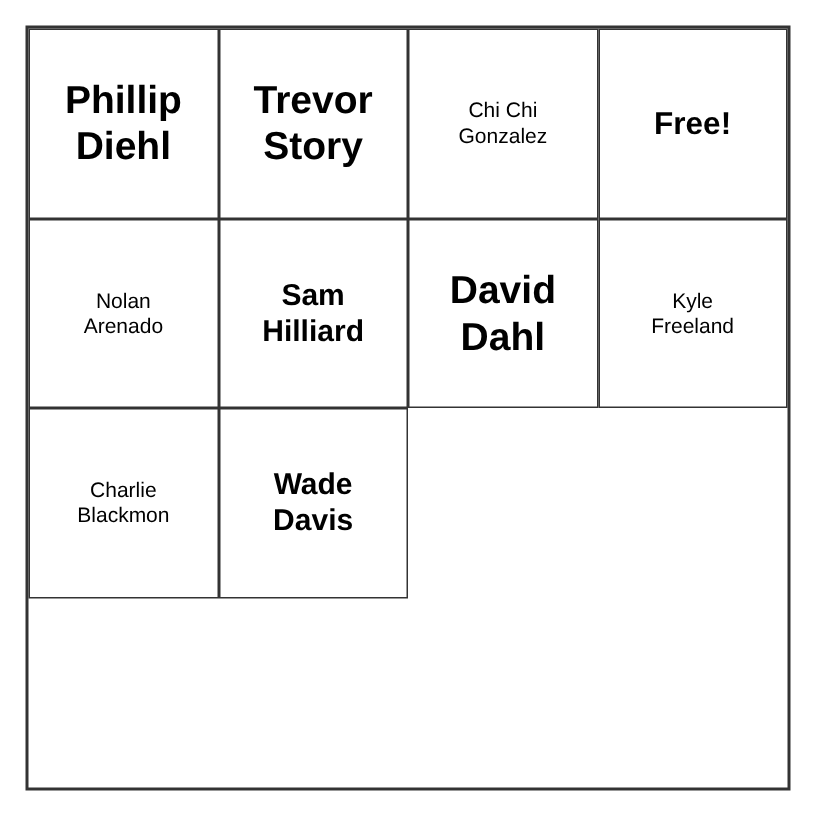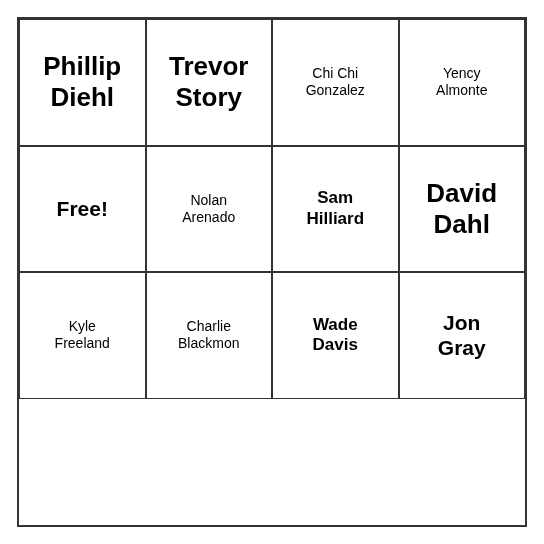--- a/index.html
+++ b/index.html
@@ -40,21 +40,21 @@
     .bingo-cell span {
       display: block;
     }
 
     .size-large {
       font-size: 26px;
       font-weight: bold;
     }
 
     .size-medium {
-      font-size: 17px;
+      font-size: 20px;
       font-weight: bold;
     }
 
     .size-small {
       font-size: 14px;
       font-weight: normal;
       text-align: center;
     }
 
     .size-xlarge {
@@ -69,39 +69,33 @@
 <div class="bingo-cell">
       <span class="size-large">Phillip<br>Diehl</span>
     </div>
     <div class="bingo-cell">
       <span class="size-large">Trevor<br>Story</span>
     </div>
     <div class="bingo-cell">
       <span class="size-small">Chi Chi<br>Gonzalez</span>
     </div>
     <div class="bingo-cell">
-      <span class="size-small">Yency<br>Almonte</span>
-    </div>
-    <div class="bingo-cell">
       <span class="size-xlarge">Free!</span>
     </div>
     <div class="bingo-cell">
       <span class="size-small">Nolan<br>Arenado</span>
     </div>
     <div class="bingo-cell">
       <span class="size-medium">Sam<br>Hilliard</span>
     </div>
     <div class="bingo-cell">
       <span class="size-large">David<br>Dahl</span>
     </div>
     <div class="bingo-cell">
       <span class="size-small">Kyle<br>Freeland</span>
     </div>
     <div class="bingo-cell">
       <span class="size-small">Charlie<br>Blackmon</span>
     </div>
     <div class="bingo-cell">
       <span class="size-medium">Wade<br>Davis</span>
     </div>
-    <div class="bingo-cell">
-      <span class="size-xlarge">Jon<br>Gray</span>
-    </div>
   </div>
 
 </body></html>

